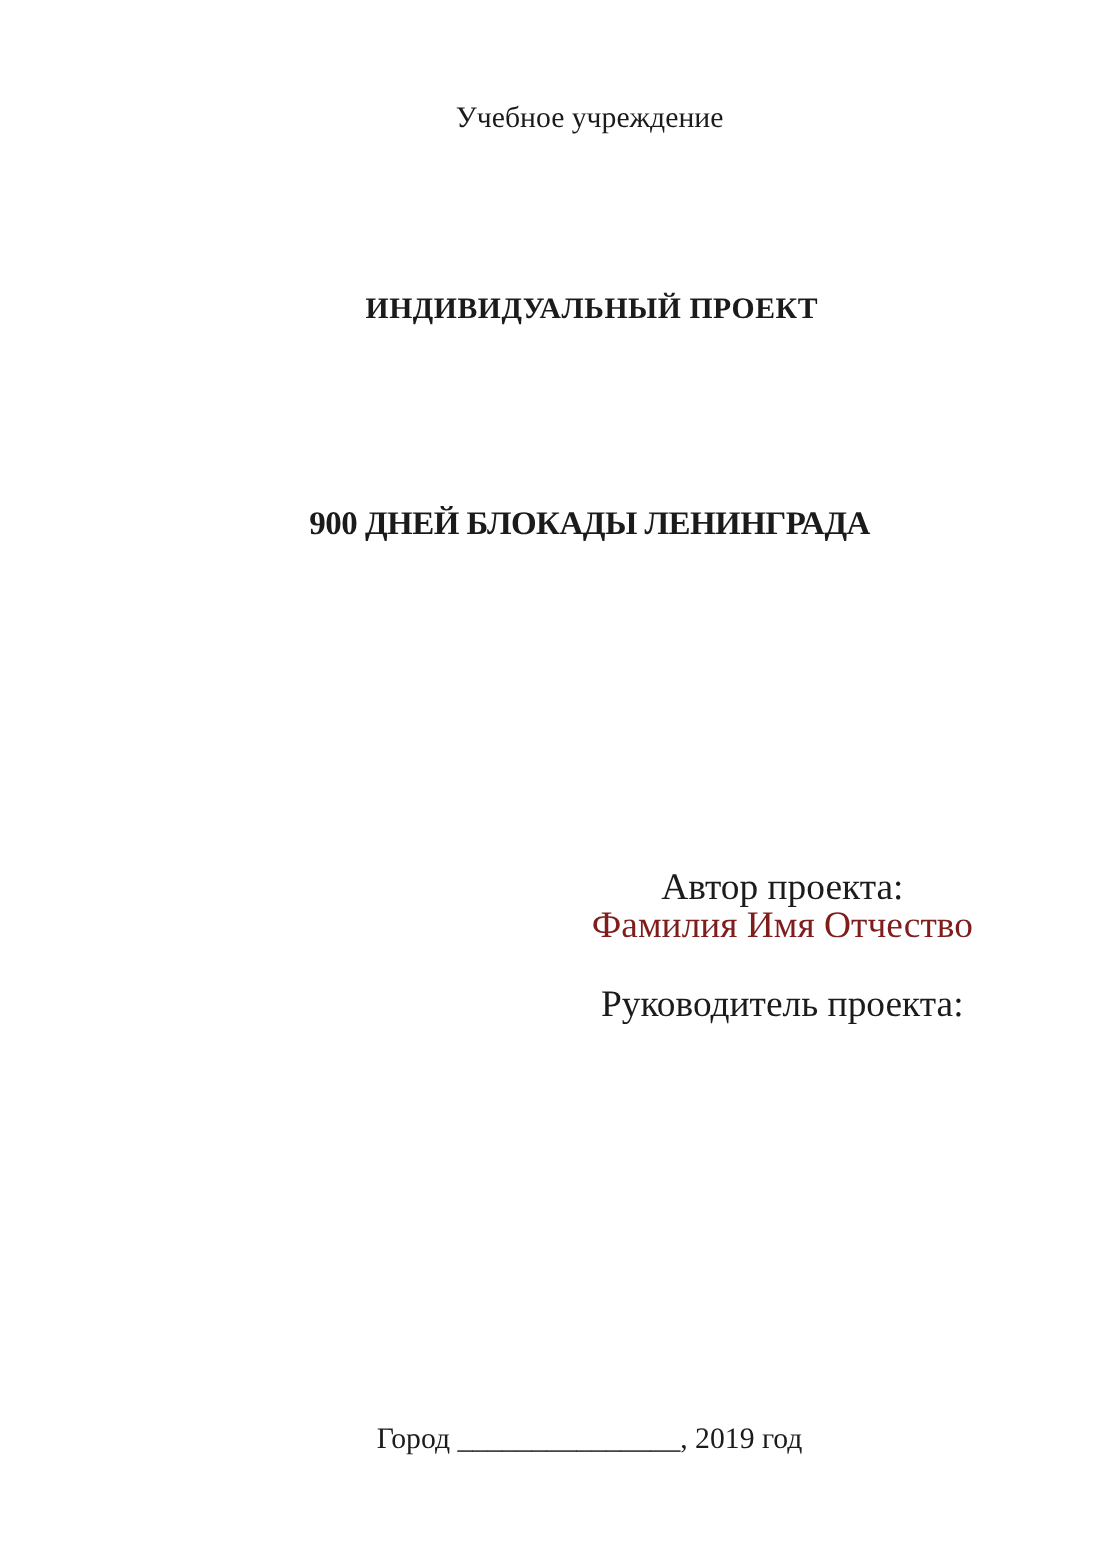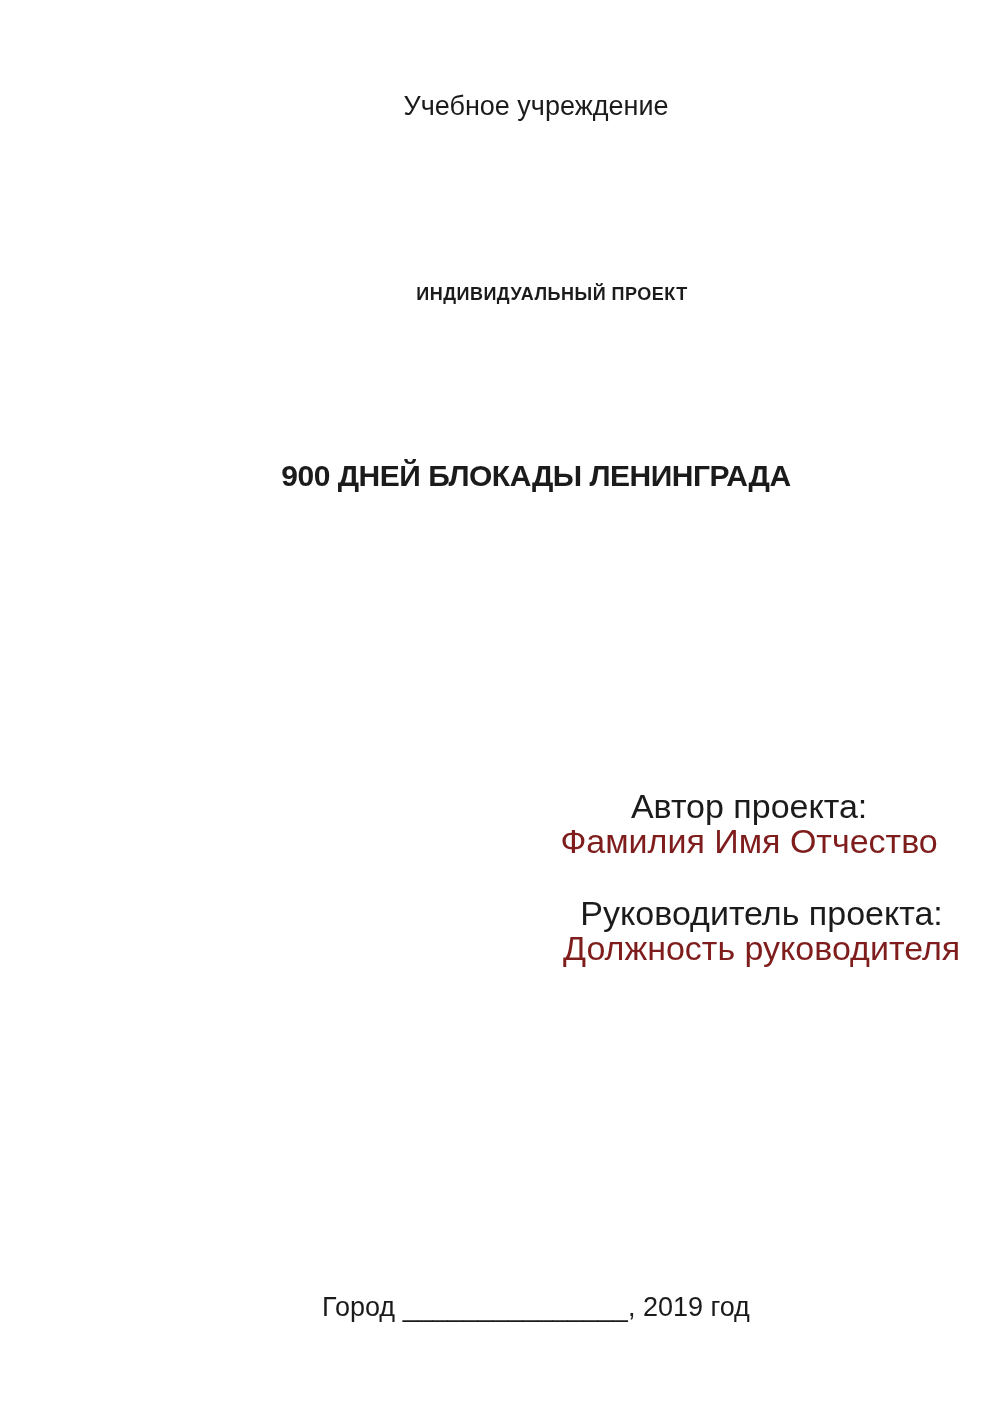--- a/index.html
+++ b/index.html
@@ -7,63 +7,62 @@
     padding: 0;
     background: #ffffff;
   }
   .page {
     position: relative;
     width: 1000px;
     height: 1414px;
     margin: 0 auto;
     background: #ffffff;
     color: #1b1b1b;
-    font-family: Liberation Sans, sans-serif;
+    font-family: Liberation Serif, serif;
     overflow: hidden;
   }
   
   .centered {
     position: absolute;
     left: 143px;
     width: 786px;
     text-align: center;
     white-space: nowrap;
   }
   .institution {
     top: 90px;
     font-size: 27px;
     line-height: 32px;
   }
   .project-type {
     top: 261px;
-    font-size: 18px;
+    font-size: 27px;
     line-height: 34px;
     font-weight: bold;
     letter-spacing: 0.5px;
-    margin: 16px;
+    margin: 2px;
   }
   .main-title {
     top: 451px;
     font-size: 30px;
     line-height: 50px;
     font-weight: bold;
     margin: 0;
     letter-spacing: -0.5px;
   }
   .credits {
     position: absolute;
     left: 538px;
     top: 789px;
     font-size: 34px;
     line-height: 35px;
     text-align: center;
   }
   .credits .block + .block {
     margin-top: 37px;
-    margin-left: 25px;
   }
   .placeholder {
     color: #7f1d1d;
   }
   .footer-line {
     top: 1290px;
     font-size: 27px;
     line-height: 34px;
   }
 </style>
@@ -78,21 +77,20 @@
 
   <h1 class="centered main-title">900 ДНЕЙ БЛОКАДЫ ЛЕНИНГРАДА</h1>
 
   <div class="credits">
     <div class="block">
       <div>Автор проекта:</div>
       <div class="placeholder">Фамилия Имя Отчество</div>
     </div>
     <div class="block">
       <div>Руководитель проекта:</div>
-      <div class="placeholder">Должность руководителя</div>
     </div>
   </div>
 
   <div class="centered footer-line">
     <span>Город </span><span>_______________</span><span>, 2019 год</span>
   </div>
 
 </div>
 
 </body></html>

